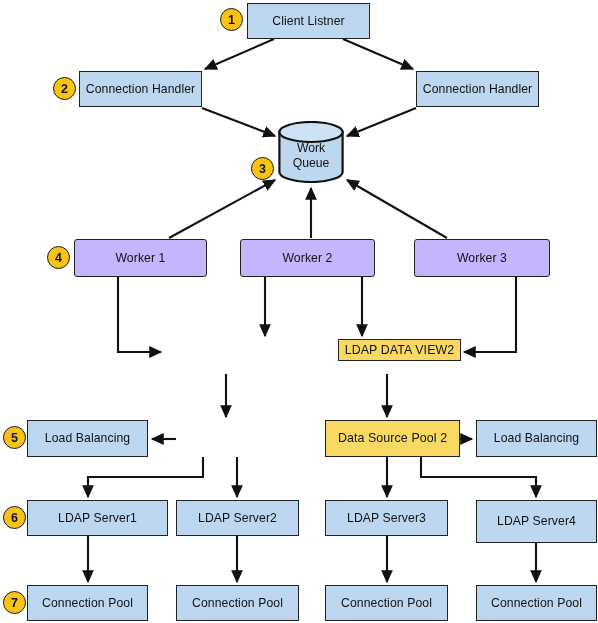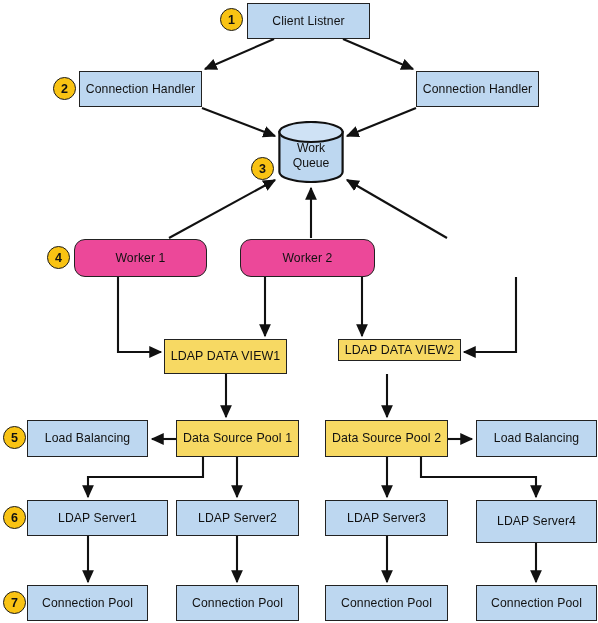--- a/index.html
+++ b/index.html
@@ -32,21 +32,21 @@
     align-items: center;
     justify-content: center;
     border: 1.6px solid #222222;
     color: #111111;
     font-size: 12.2px;
     line-height: 1.15;
     letter-spacing: 0.1px;
     z-index: 3;
   }
   .node.blue   { background: #bdd7f0; }
-  .node.green  { background: #ec4899; border-radius: 11px; }
+  .node.green  { background: #c4b5fd; border-radius: 3px; }
   .node.yellow { background: #f7d963; font-size: 12.4px; }
   .badge {
     position: absolute;
     width: 23px;
     height: 23px;
     border-radius: 50%;
     background: #f9c313;
     border: 1.6px solid #1a1a1a;
     box-sizing: border-box;
     display: flex;
@@ -147,35 +147,32 @@
       <span>Queue</span>
     </div>
   </div>
 
   <div class="node green" style="left:74px; top:239px; width:133px; height:38px;">
     <span>Worker 1</span>
   </div>
   <div class="node green" style="left:240px; top:239px; width:135px; height:38px;">
     <span>Worker 2</span>
   </div>
-
-  <div class="node yellow" style="left:164px; top:339px; width:123px; height:35px;">
-    <span>LDAP DATA VIEW1</span>
-  </div>
+  <div class="node green" style="left:414px; top:239px; width:136px; height:38px;">
+    <span>Worker 3</span>
+  </div>
+
   <div class="node yellow" style="left:338px; top:339px; width:123px; height:22px;">
     <span>LDAP DATA VIEW2</span>
   </div>
 
   <div class="node blue" style="left:27px; top:420px; width:121px; height:37px;">
     <span>Load Balancing</span>
   </div>
-  <div class="node yellow" style="left:176px; top:420px; width:123px; height:37px;">
-    <span>Data Source Pool 1</span>
-  </div>
-  <div class="node yellow" style="left:325px; top:420px; width:123px; height:37px;">
+  <div class="node yellow" style="left:325px; top:420px; width:135px; height:37px;">
     <span>Data Source Pool 2</span>
   </div>
   <div class="node blue" style="left:476px; top:420px; width:121px; height:37px;">
     <span>Load Balancing</span>
   </div>
 
   <div class="node blue" style="left:27px; top:500px; width:141px; height:36px;">
     <span>LDAP Server1</span>
   </div>
   <div class="node blue" style="left:176px; top:500px; width:123px; height:36px;">

